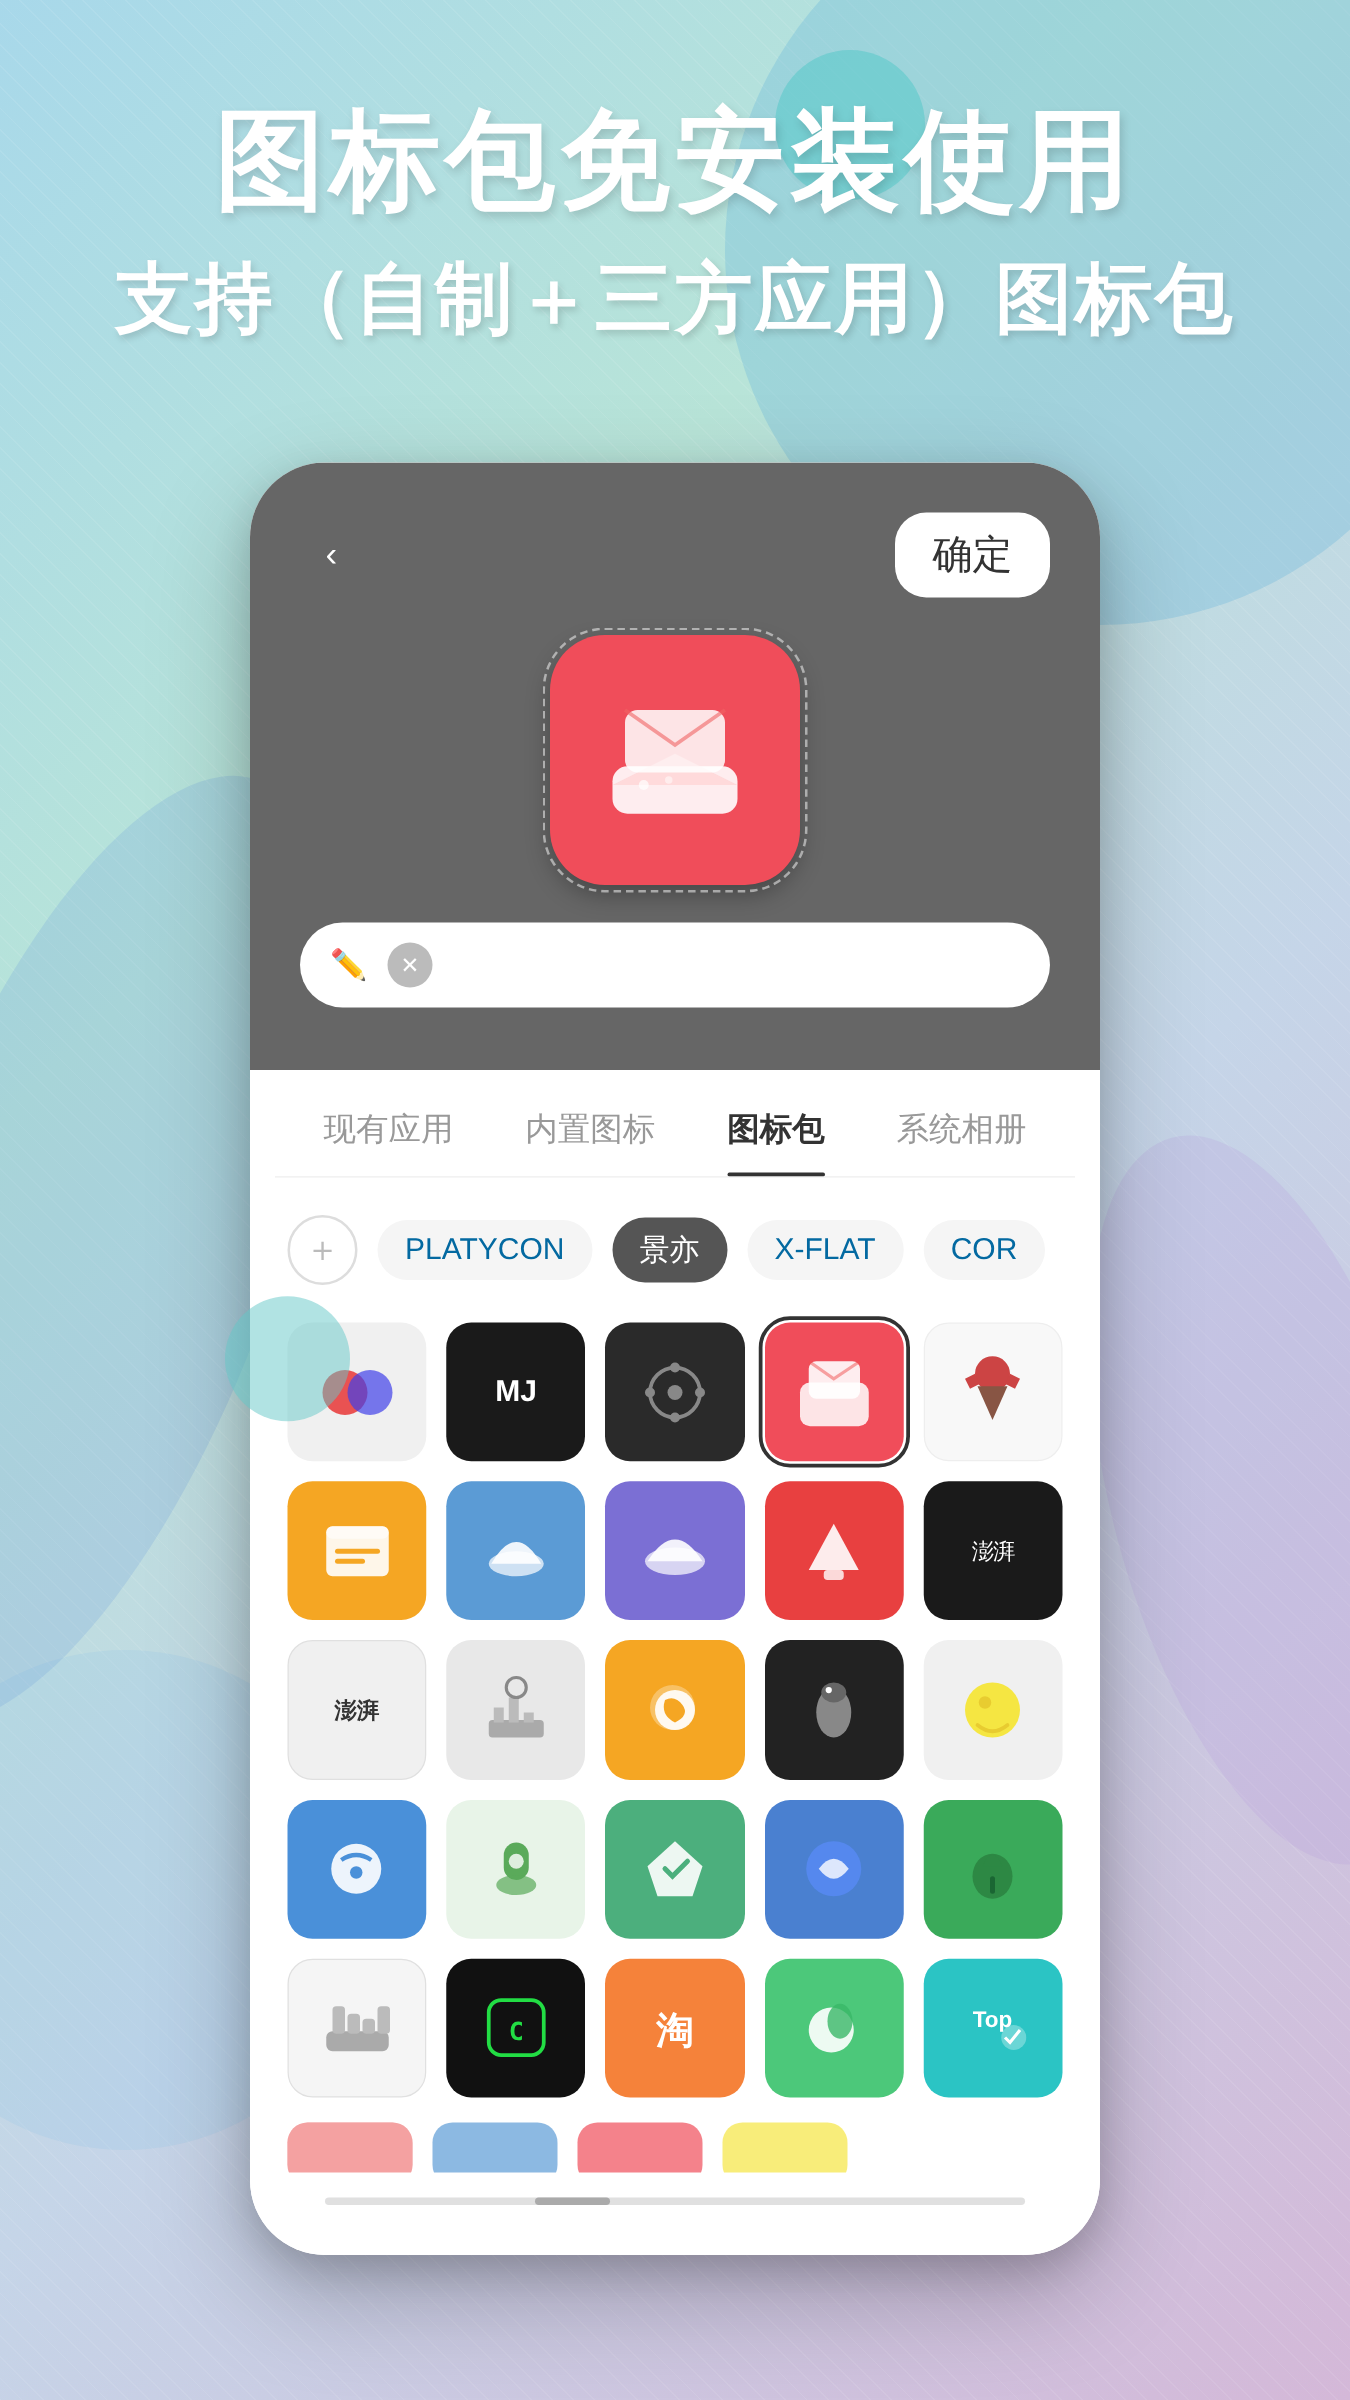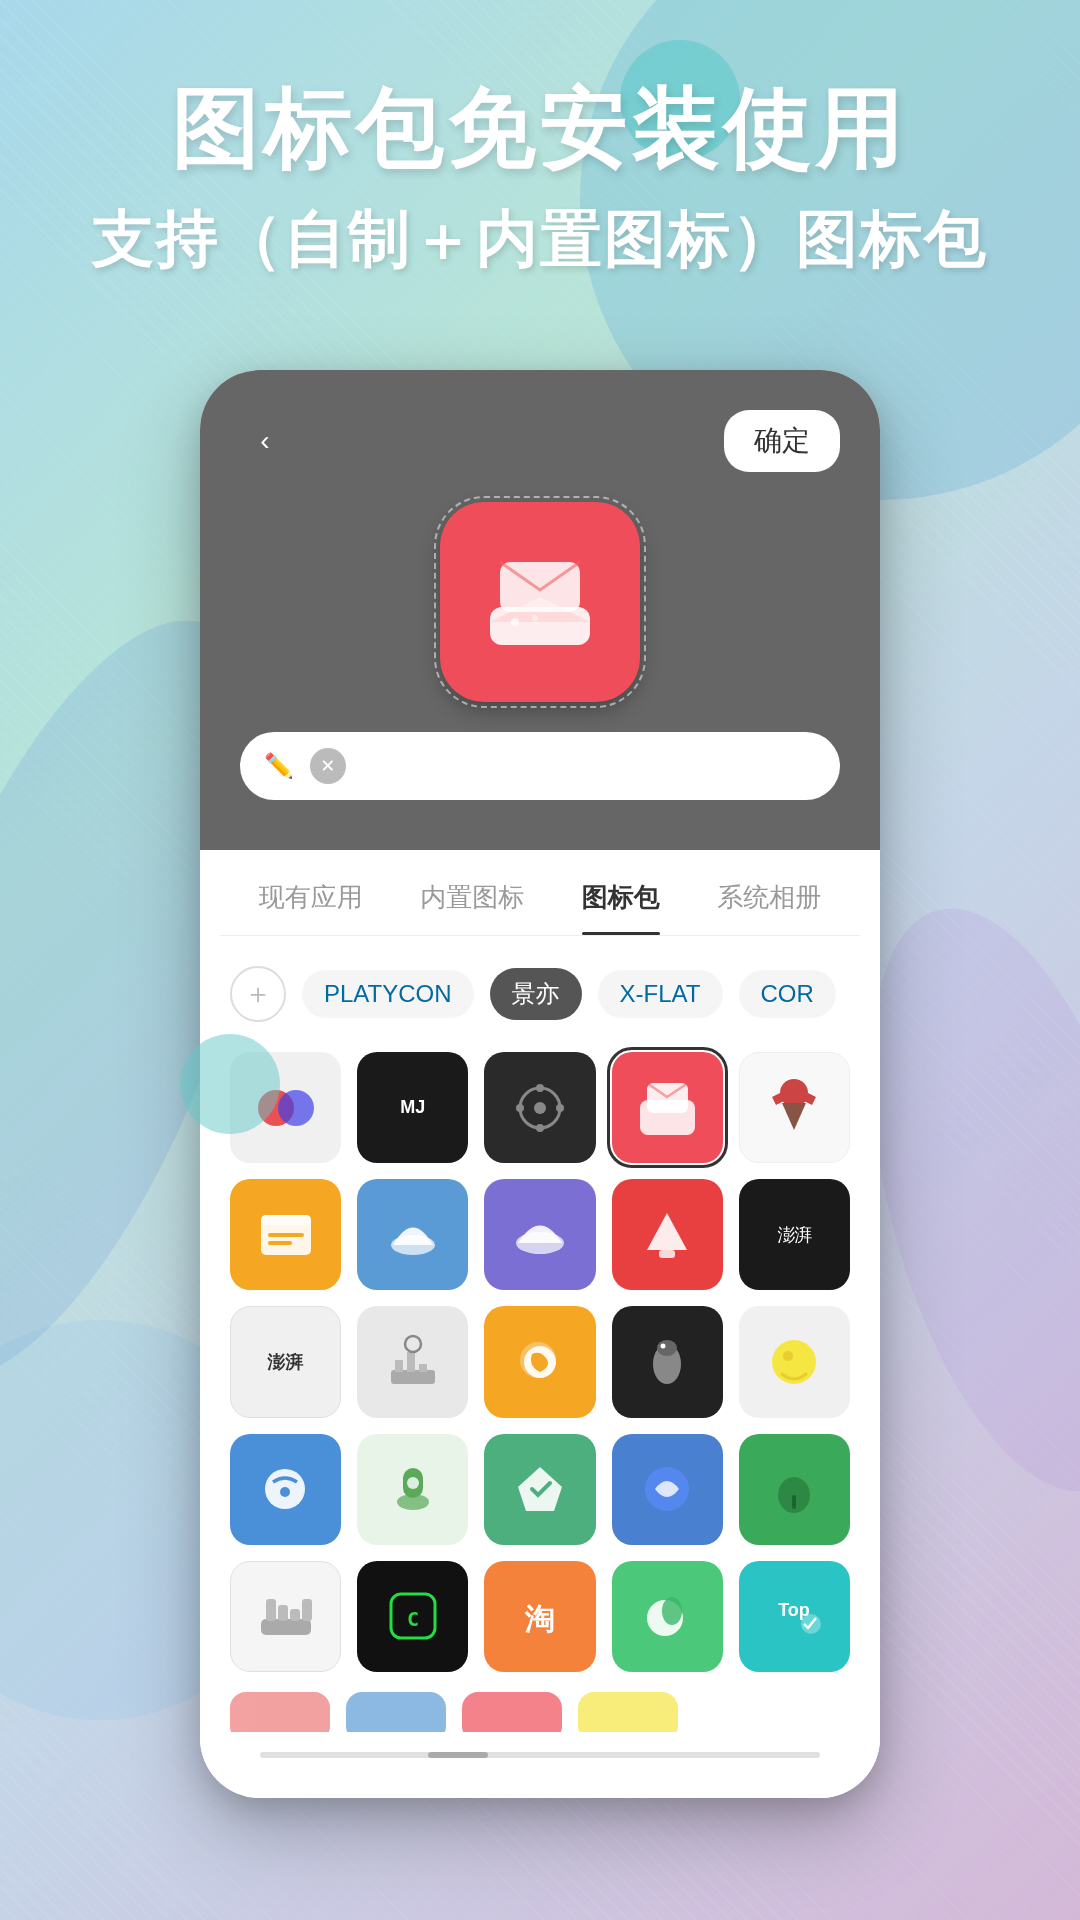--- a/index.html
+++ b/index.html
@@ -134,21 +134,21 @@
       width: 50px; height: 50px;
       display: flex; align-items: center; justify-content: center;
       color: white;
       font-size: 28px;
     }
 
     .confirm-btn {
       background: white;
       border-radius: 25px;
       padding: 12px 30px;
-      font-size: 28px;
+      font-size: 32px;
       color: #333;
       font-weight: 500;
     }
 
     .icon-preview {
       display: flex;
       justify-content: center;
       margin-bottom: 30px;
     }
 
@@ -323,21 +323,21 @@
   <div class="bg-lines"></div>
   <div class="bg-circle-1"></div>
   <div class="bg-circle-2"></div>
   <div class="bg-wave-left"></div>
   <div class="bg-wave-right"></div>
   <div class="bg-teal-circle"></div>
 </div>
 
 <div class="header-text">
   <div class="title-main">图标包免安装使用</div>
-  <div class="title-sub">支持（自制＋内置图标）图标包</div>
+  <div class="title-sub">支持（自制＋三方应用）图标包</div>
 </div>
 
 <div class="phone-container">
 
   <div class="deco-circle-left"></div>
 
   <div class="phone-mockup">
 
     <div class="phone-top">
 
@@ -388,21 +388,21 @@
 
       <div class="icon-grid">
 
         <div class="icon-cell" style="background:#f0f0f0;">
           <svg width="70" height="70" viewBox="0 0 70 70">
             <circle cx="25" cy="35" r="18" fill="#e84040" opacity="0.9"></circle>
             <circle cx="45" cy="35" r="18" fill="#4040e8" opacity="0.7"></circle>
           </svg>
         </div>
         <div class="icon-cell" style="background:#1a1a1a;">
-          <span style="color:white;font-size:18px;font-weight:bold;">MJ</span>
+          <span style="color:white;font-size:24px;font-weight:bold;">MJ</span>
         </div>
         <div class="icon-cell" style="background:#2a2a2a;">
           <svg width="60" height="60" viewBox="0 0 60 60">
             <circle cx="30" cy="30" r="20" fill="none" stroke="#888" stroke-width="3"></circle>
             <circle cx="30" cy="30" r="6" fill="#888"></circle>
             <circle cx="30" cy="10" r="4" fill="#888"></circle>
             <circle cx="30" cy="50" r="4" fill="#888"></circle>
             <circle cx="10" cy="30" r="4" fill="#888"></circle>
             <circle cx="50" cy="30" r="4" fill="#888"></circle>
           </svg>

